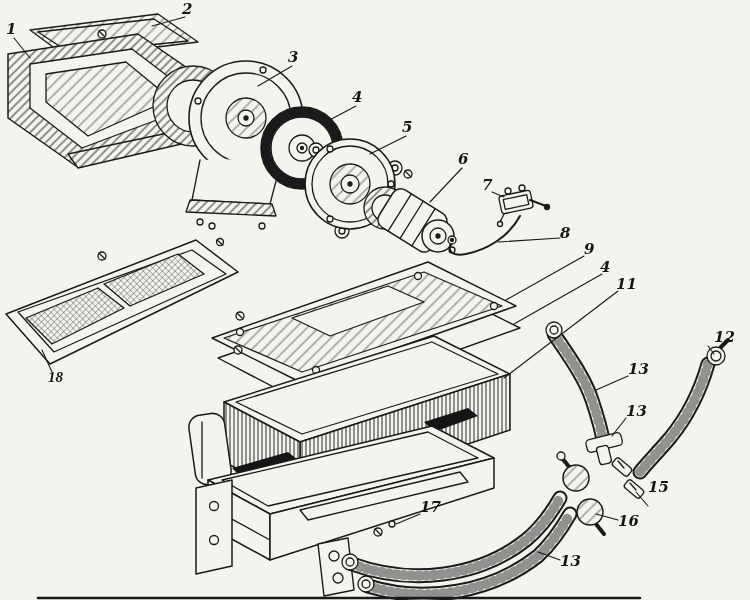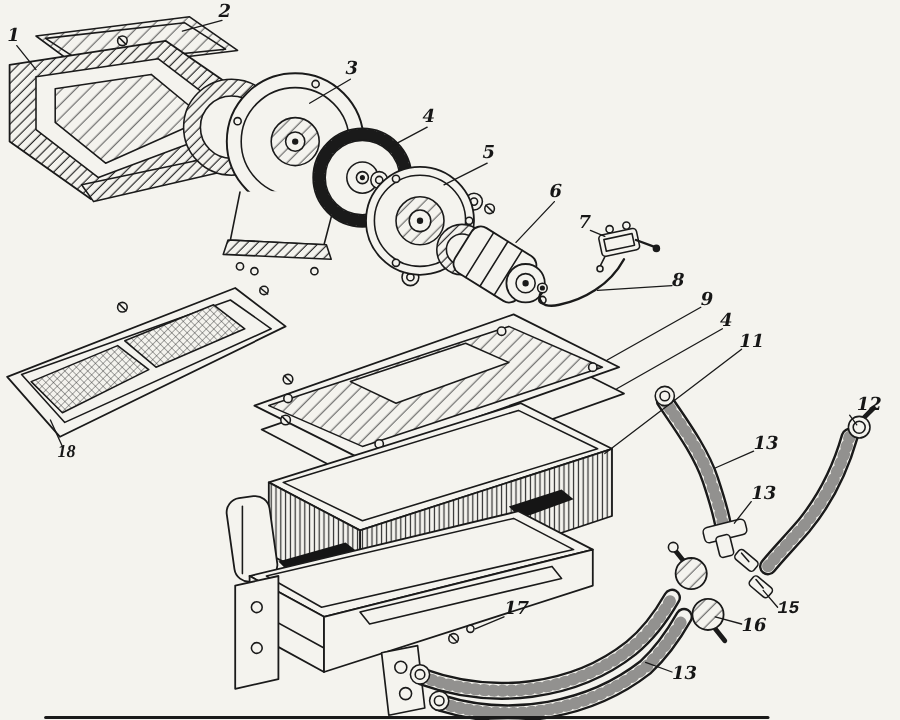--- a/index.html
+++ b/index.html
@@ -262,20 +262,20 @@
       <span style="left: 402px; top: 120px;">5</span>
       <span style="left: 458px; top: 152px;">6</span>
       <span style="left: 482px; top: 178px;">7</span>
       <span style="left: 560px; top: 226px;">8</span>
       <span style="left: 584px; top: 242px;">9</span>
       <span style="left: 600px; top: 260px;">4</span>
       <span style="left: 616px; top: 277px;">11</span>
       <span style="left: 714px; top: 330px;">12</span>
       <span style="left: 628px; top: 362px;">13</span>
       <span style="left: 626px; top: 404px;">13</span>
-      <span style="left: 648px; top: 500px; font-family: Liberation Mono, monospace;">15</span>
+      <span style="left: 648px; top: 480px;">15</span>
       <span style="left: 618px; top: 514px;">16</span>
       <span style="left: 560px; top: 554px;">13</span>
       <span style="left: 420px; top: 500px;">17</span>
       <span style="left: 48px; top: 370px; font-family: Liberation Serif, serif;">18</span>
     </div>
 
 </div>
 
 </body></html>

